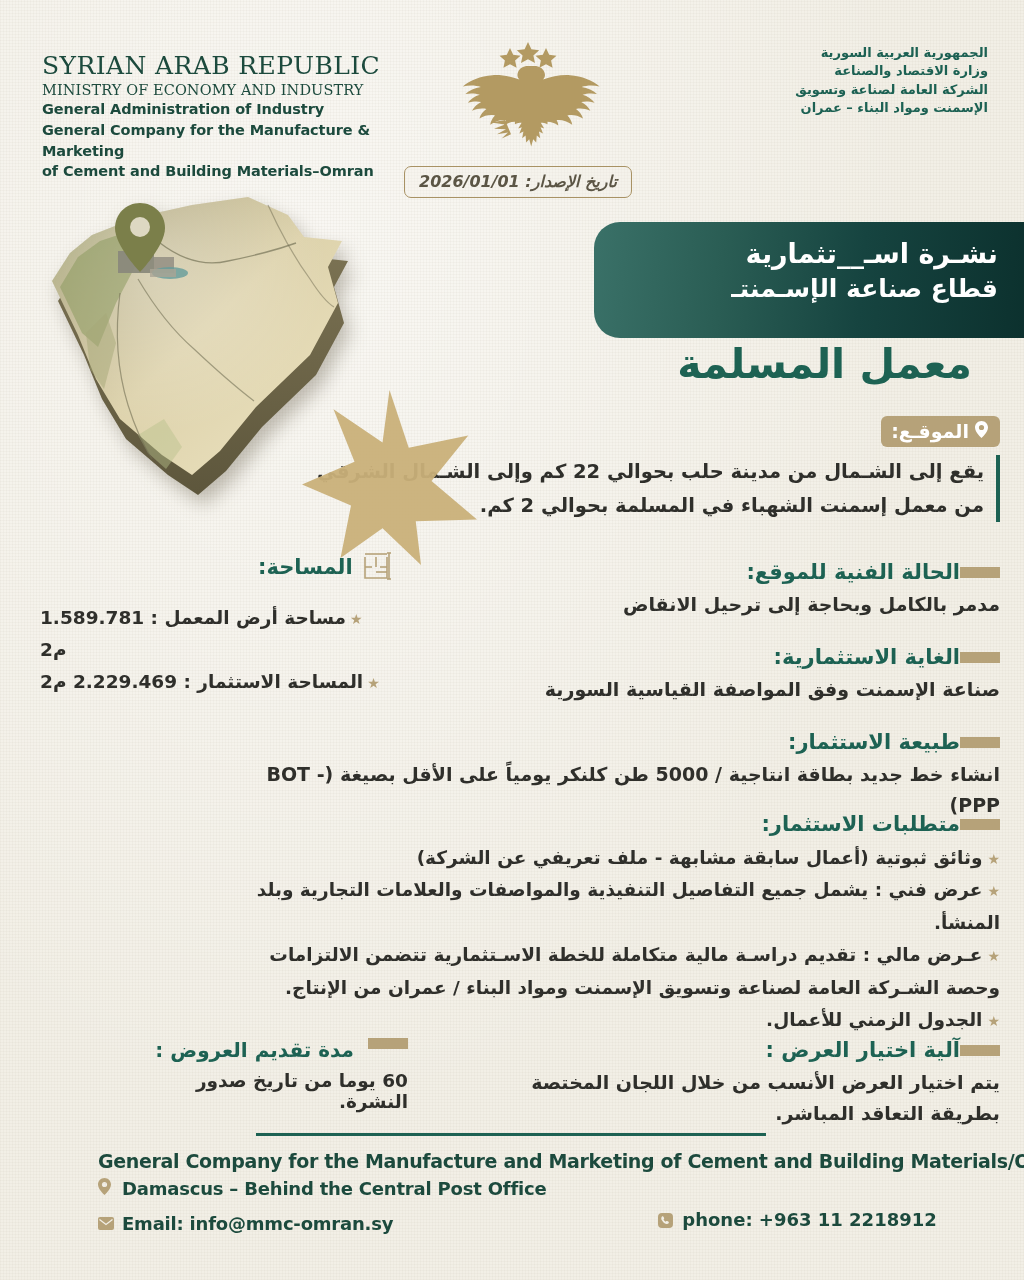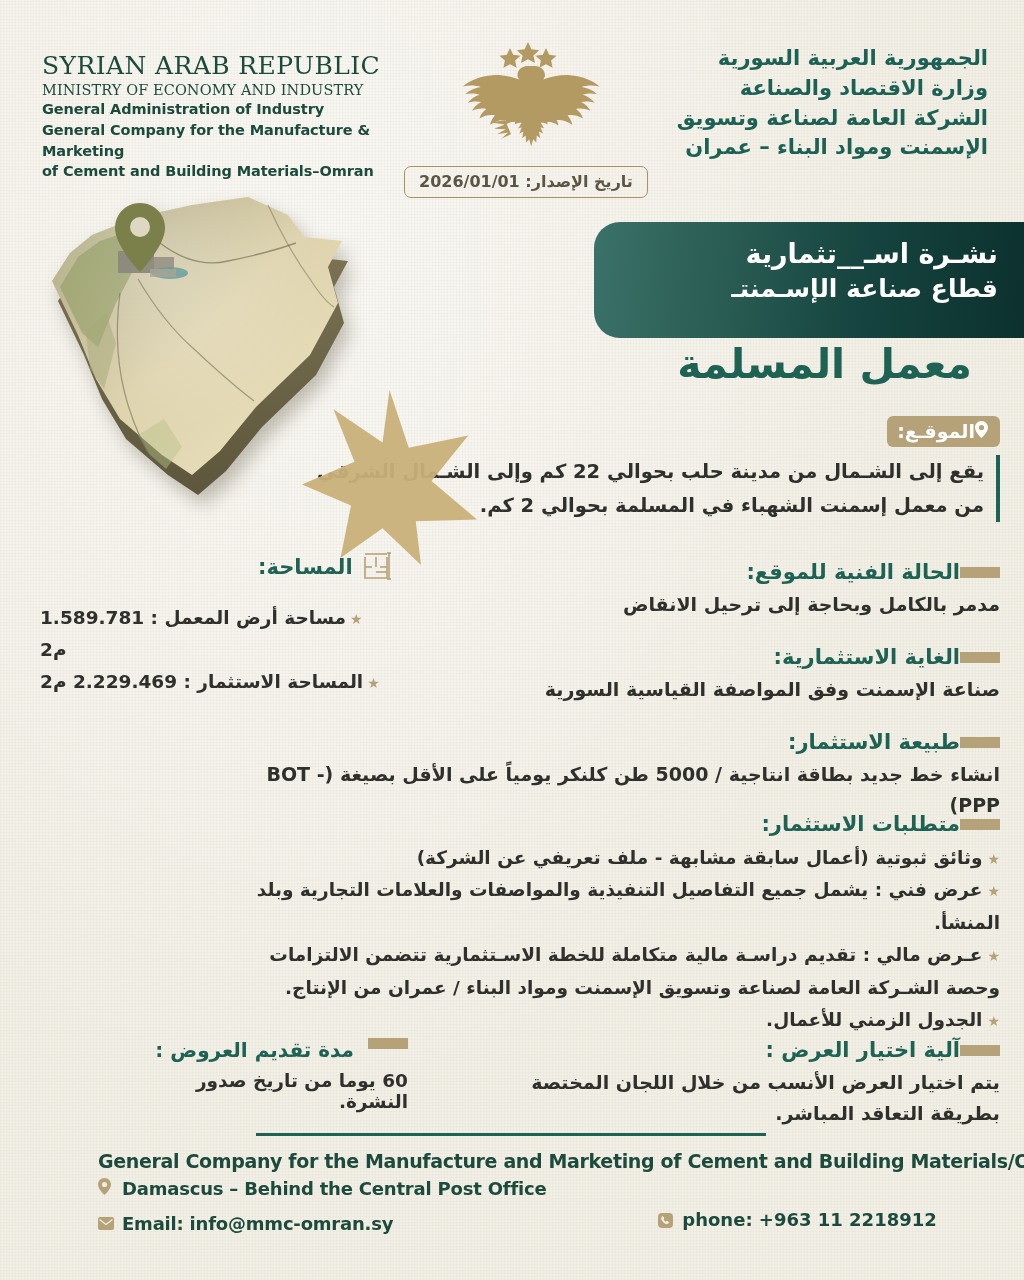--- a/index.html
+++ b/index.html
@@ -25,31 +25,31 @@
     color:#1c4a3d;font-family:"DejaVu Serif","Liberation Serif",serif;
   }
   .hdr-left .l1{font-size:25px;letter-spacing:.4px;line-height:1.12;font-weight:400;margin-top:8px;}
   .hdr-left .l2{font-size:14.5px;letter-spacing:.1px;margin-top:2px;line-height:1.2;}
   .hdr-left .l3,.hdr-left .l4,.hdr-left .l5{
     font-family:"DejaVu Sans","Liberation Sans",sans-serif;
     font-size:14.5px;line-height:1.42;font-weight:600;letter-spacing:-.1px;
   }
   .hdr-right{
     position:absolute;right:36px;top:44px;width:360px;text-align:right;direction:rtl;
-    color:#1c6153;font-weight:700;font-size:21px;line-height:1.42;
+    color:#1c6153;font-weight:700;font-size:13px;line-height:1.42;
   }
   .hdr-right div{white-space:nowrap;}
 
   
   .emblem{position:absolute;left:448px;top:36px;width:160px;height:125px;}
   .date-badge{
     position:absolute;left:404px;top:166px;
     border:1.6px solid #a89264;border-radius:7px;
     padding:5px 14px 6px;color:#5b5545;font-size:16px;font-weight:700;
-    direction:rtl;background:rgba(242,239,230,.25);
+    direction:rtl;background:rgba(242,239,230,.25);font-style:italic;
   }
 
   
   .map-wrap{position:absolute;left:24px;top:165px;width:420px;height:400px;}
   .star-gold{
     position:absolute;left:278px;top:225px;width:175px;height:175px;
     background:#c9b079;opacity:.95;
     clip-path:polygon(50% 0%,61% 33%,95% 26%,74% 52%,100% 74%,65% 75%,68% 100%,46% 79%,22% 96%,28% 66%,0% 54%,30% 41%,18% 11%,46% 30%);
     z-index:1;
   }
@@ -71,21 +71,21 @@
   .factory-name{
     position:absolute;right:52px;top:340px;width:420px;text-align:right;direction:rtl;
     color:#1d6253;font-size:41px;font-weight:700;letter-spacing:-.5px;
   }
 
   
   .loc-badge{
     position:absolute;right:24px;top:416px;
     background:#b6a279;color:#ffffff;border-radius:6px;
     padding:4px 12px 5px 10px;font-size:19px;font-weight:700;
-    direction:rtl;display:flex;align-items:center;
+    direction:rtl;display:flex;align-items:center;gap:6px;
   }
   .loc-text{
     position:absolute;right:24px;top:455px;width:700px;
     direction:rtl;text-align:right;color:#2f2f2b;
     font-size:19.5px;font-weight:700;line-height:1.72;
     border-right:4px solid #1d6253;padding-right:12px;box-sizing:border-box;
   }
 
   
   .area-head{

